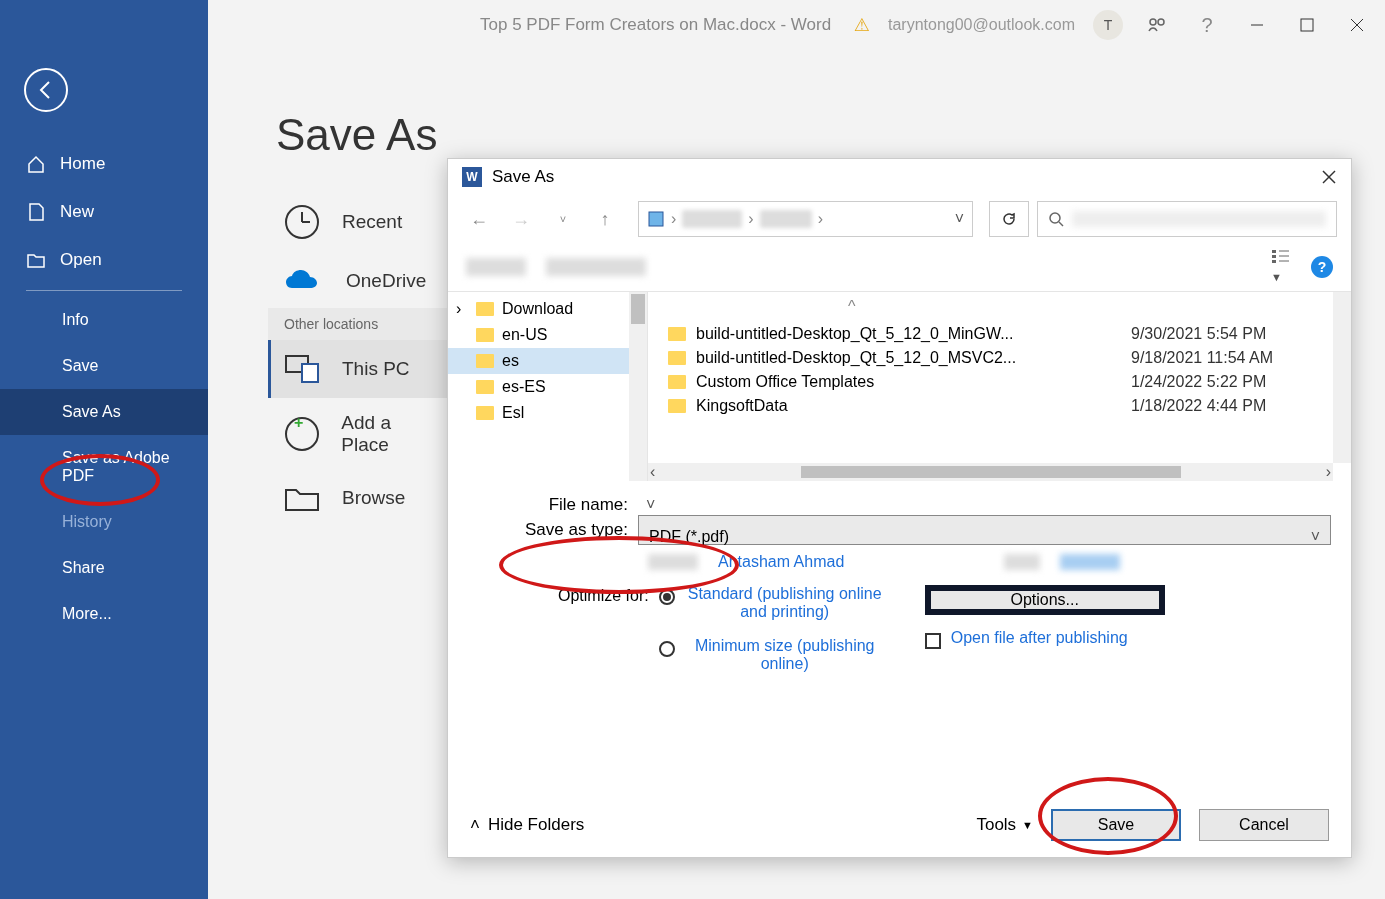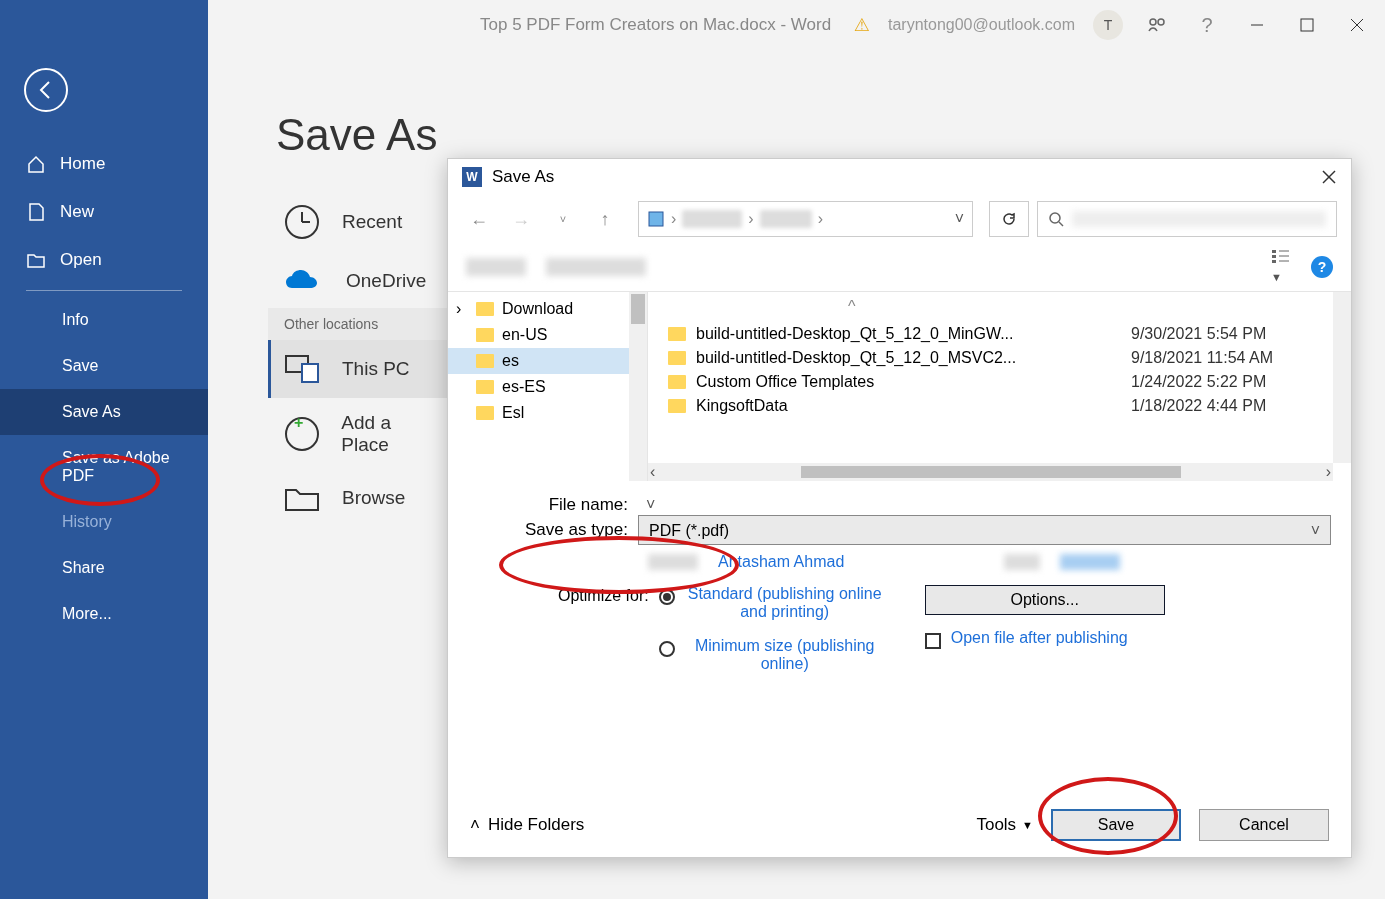--- a/index.html
+++ b/index.html
@@ -71,37 +71,37 @@
 .file-row .c1 { flex: 1; display: flex; align-items: center; gap: 10px; overflow: hidden; white-space: nowrap; text-overflow: ellipsis; }
 .file-row .c2 { width: 200px; color: #333; }
 .files-scroll-v { position: absolute; right: 0; top: 0; width: 18px; height: calc(100% - 18px); background: #f0f0f0; }
 .files-scroll-h { position: absolute; left: 0; bottom: 0; right: 18px; height: 18px; background: #f0f0f0; display: flex; align-items: center; justify-content: space-between; padding: 0 2px; }
 .hthumb { width: 380px; height: 12px; background: #c0c0c0; }
 
 .form-area { padding: 14px 20px 10px 20px; }
 .form-row { display: flex; align-items: center; margin-bottom: 0; }
 .form-label { width: 170px; text-align: right; padding-right: 10px; font-size: 17px; }
 .form-input { flex: 1; height: 30px; border: 1px solid #888; padding: 0 10px; font-size: 16px; background: #fff; }
-.form-select { flex: 1; height: 30px; border: 1px solid #888; background: #eaeaea; padding: 4px 10px; font-size: 16px; display: flex; align-items: flex-end; justify-content: space-between; }
+.form-select { flex: 1; height: 30px; border: 1px solid #888; background: #eaeaea; padding: 12px 10px; font-size: 16px; display: flex; align-items: flex-start; justify-content: space-between; }
 
 .authors-row { display: flex; align-items: center; padding-left: 180px; gap: 20px; margin: 8px 0 14px; }
 .author-link { color: #1e6fd9; font-size: 16px; }
 .auth-blur { background: #ddd; width: 50px; height: 16px; filter: blur(3px); }
 
 .opt-area { display: flex; padding-left: 90px; gap: 40px; }
 .opt-left { display: flex; gap: 10px; text-align: center; }
 .opt-label { font-size: 16px; padding-top: 2px; }
 .radios { display: flex; flex-direction: column; gap: 16px; }
 .radio-row { display: flex; gap: 10px; align-items: flex-start; }
 .radio-btn { width: 16px; height: 16px; border: 2px solid #333; border-radius: 50%; display: flex; align-items: center; justify-content: center; margin-top: 4px; flex-shrink: 0; }
 .radio-btn.checked::after { content: ""; width: 8px; height: 8px; background: #333; border-radius: 50%; }
 .radio-text { color: #1e6fd9; font-size: 16px; max-width: 200px; }
 
 .opt-right { display: flex; flex-direction: column; gap: 14px; }
-.opt-btn { width: 240px; height: 30px; border: 1px solid #0f172a; background: #e8e8e8; font-size: 16px; }
+.opt-btn { width: 240px; height: 30px; border: 6px solid #0f172a; background: #e8e8e8; font-size: 16px; }
 .chk-row { display: flex; gap: 10px; align-items: flex-start; }
 .chk-box { width: 16px; height: 16px; border: 2px solid #333; margin-top: 4px; flex-shrink: 0; }
 .chk-text { color: #1e6fd9; font-size: 16px; max-width: 180px; }
 
 .dlg-footer { position: absolute; bottom: 0; left: 0; right: 0; padding: 16px 22px; display: flex; align-items: center; justify-content: space-between; }
 .hide-folders { display: flex; align-items: center; gap: 8px; font-size: 17px; }
 .footer-right { display: flex; align-items: center; gap: 18px; }
 .tools-dd { font-size: 17px; display: flex; align-items: center; gap: 6px; }
 .dlg-btn { width: 130px; height: 32px; border: 1px solid #999; background: #e8e8e8; font-size: 16px; }
 .dlg-btn.primary { border: 2px solid #2b6cb0; }

